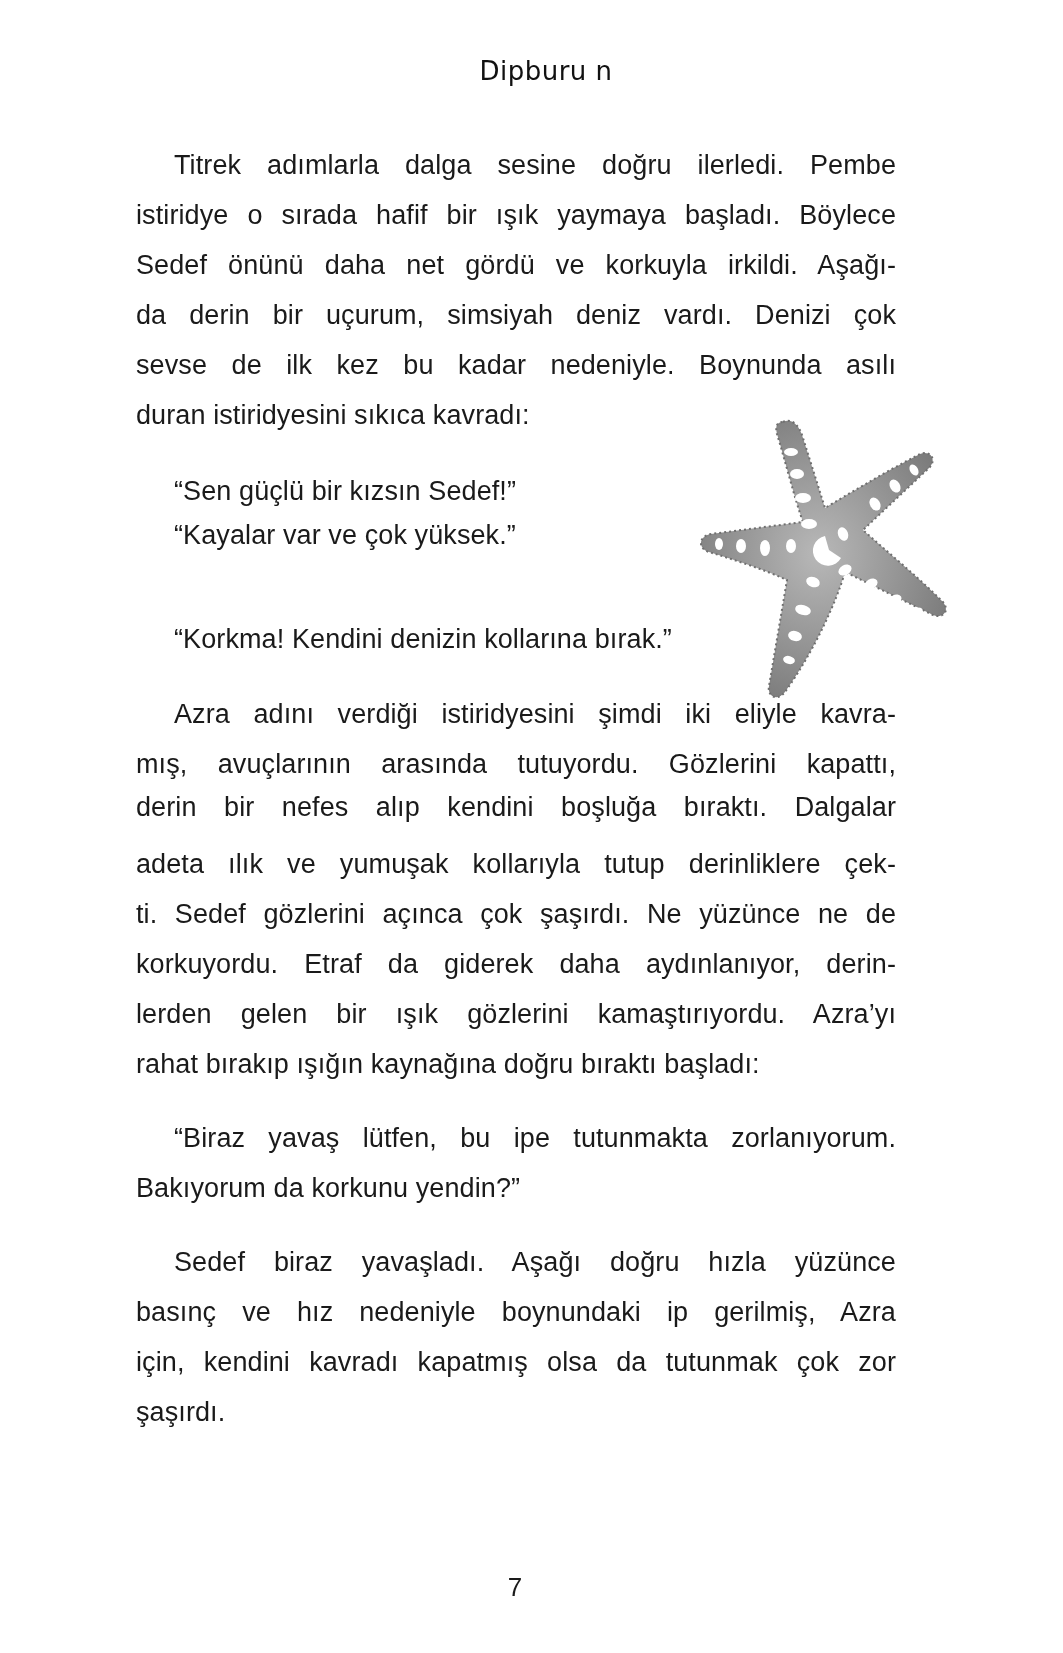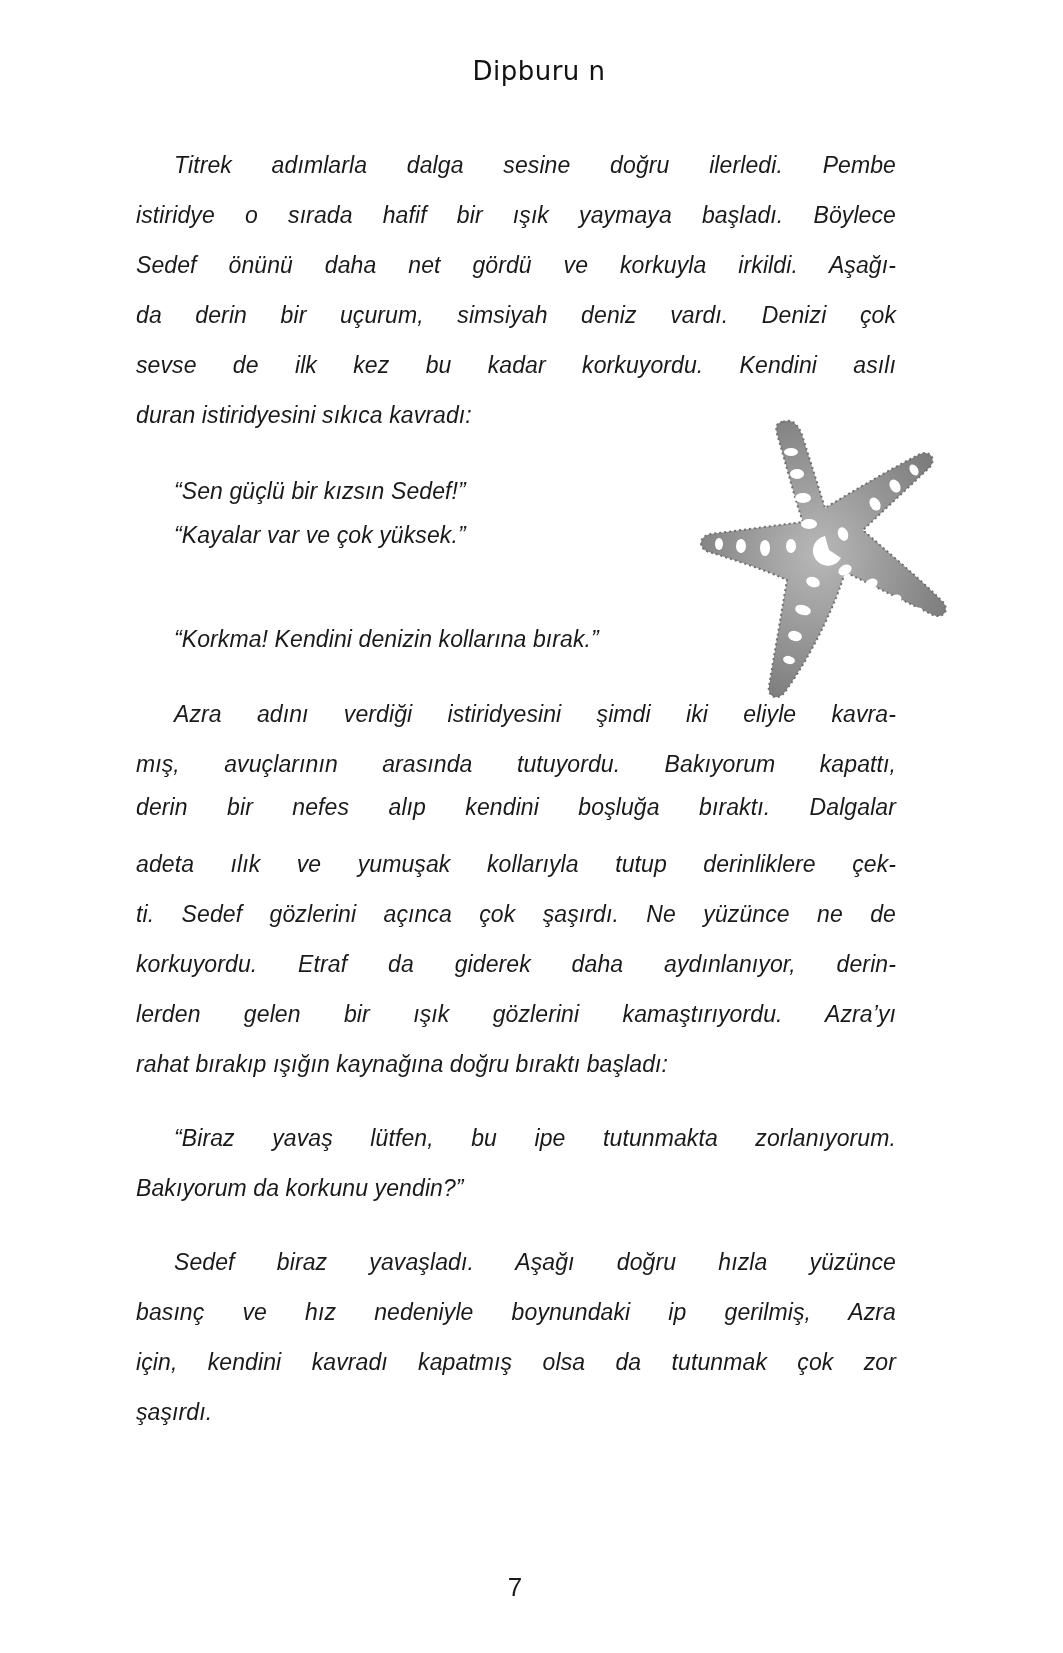--- a/index.html
+++ b/index.html
@@ -11,40 +11,39 @@
     width: 1063px;
     height: 1653px;
     position: relative;
     overflow: hidden;
     font-family: "Liberation Sans", "DejaVu Sans", sans-serif;
     color: #1a1a1a;
   }
   .running-head {
     position: absolute;
     top: 56px;
-    left: 8px;
+    left: 15px;
     width: 1030px;
     text-align: center;
     font-family: "DejaVu Sans", sans-serif;
     font-size: 26px;
     letter-spacing: 0.5px;
     color: #111;
     padding-left: 16px;
   }
   .line {
     position: absolute;
     left: 136px;
     width: 760px;
-    font-size: 23px;
+    font-size: 27px;
     line-height: 38px;
     white-space: nowrap;
     letter-spacing: 0.1px;
     text-align: justify;
     text-align-last: justify;
-    font-style: italic;
   }
   .line.last {
     text-align-last: left;
   }
   .line.indent {
     left: 174px;
     width: 722px;
   }
   .line.short {
     text-align-last: left;
@@ -70,29 +69,29 @@
 <body>
 
 <div>
 
   <div class="running-head">Dipburu n</div>
 
   <div class="line indent" style="top:146px">Titrek adımlarla dalga sesine doğru ilerledi. Pembe</div>
   <div class="line" style="top:196px">istiridye o sırada hafif bir ışık yaymaya başladı. Böylece</div>
   <div class="line" style="top:246px">Sedef önünü daha net gördü ve korkuyla irkildi. Aşağı-</div>
   <div class="line" style="top:296px">da derin bir uçurum, simsiyah deniz vardı. Denizi çok</div>
-  <div class="line" style="top:346px">sevse de ilk kez bu kadar korkuyordu. Kendini asılı</div>
+  <div class="line" style="top:346px">sevse de ilk kez bu kadar nedeniyle. Boynunda asılı</div>
   <div class="line last" style="top:396px">duran istiridyesini sıkıca kavradı:</div>
 
   <div class="line indent short" style="top:472px">“Sen güçlü bir kızsın Sedef!”</div>
   <div class="line indent short" style="top:516px">“Kayalar var ve çok yüksek.”</div>
   <div class="line indent short" style="top:620px">“Korkma! Kendini denizin kollarına bırak.”</div>
 
   <div class="line indent" style="top:695px">Azra adını verdiği istiridyesini şimdi iki eliyle kavra-</div>
-  <div class="line" style="top:745px">mış, avuçlarının arasında tutuyordu. Bakıyorum kapattı,</div>
+  <div class="line" style="top:745px">mış, avuçlarının arasında tutuyordu. Gözlerini kapattı,</div>
   <div class="line" style="top:788px">derin bir nefes alıp kendini boşluğa bıraktı. Dalgalar</div>
   <div class="line" style="top:845px">adeta ılık ve yumuşak kollarıyla tutup derinliklere çek-</div>
   <div class="line" style="top:895px">ti. Sedef gözlerini açınca çok şaşırdı. Ne yüzünce ne de</div>
   <div class="line" style="top:945px">korkuyordu. Etraf da giderek daha aydınlanıyor, derin-</div>
   <div class="line" style="top:995px">lerden gelen bir ışık gözlerini kamaştırıyordu. Azra’yı</div>
   <div class="line last" style="top:1045px">rahat bırakıp ışığın kaynağına doğru bıraktı başladı:</div>
 
   <div class="line indent" style="top:1119px">“Biraz yavaş lütfen, bu ipe tutunmakta zorlanıyorum.</div>
   <div class="line last" style="top:1169px">Bakıyorum da korkunu yendin?”</div>
 

